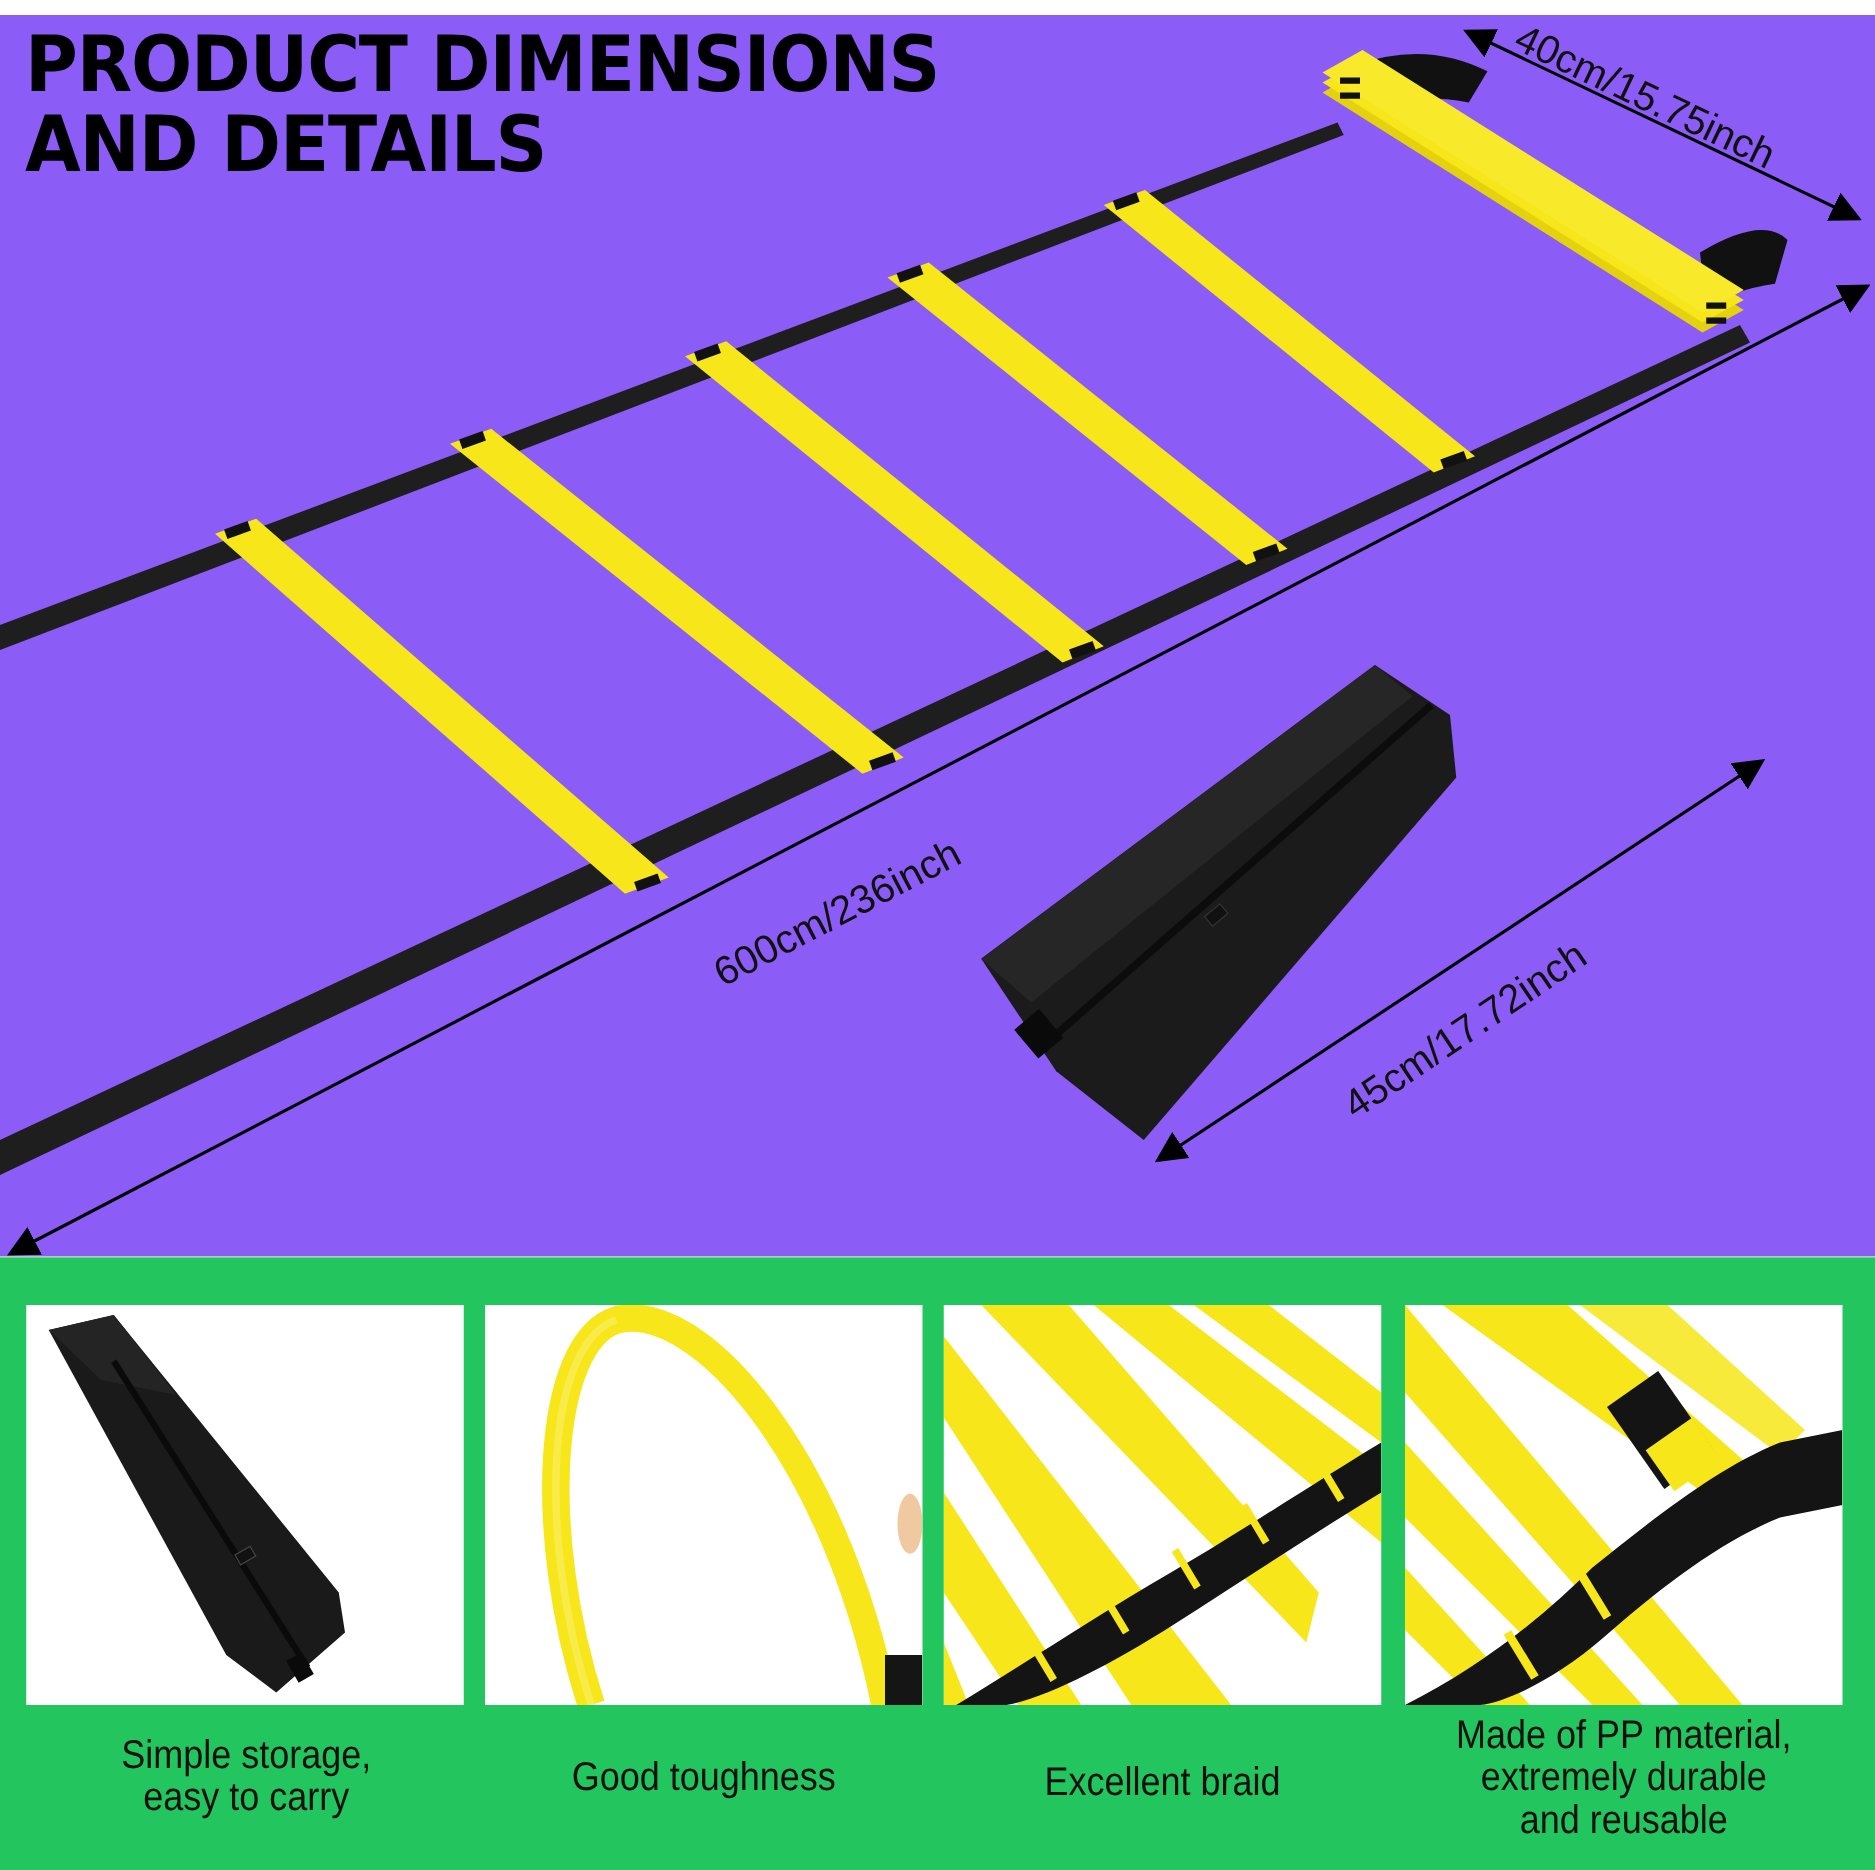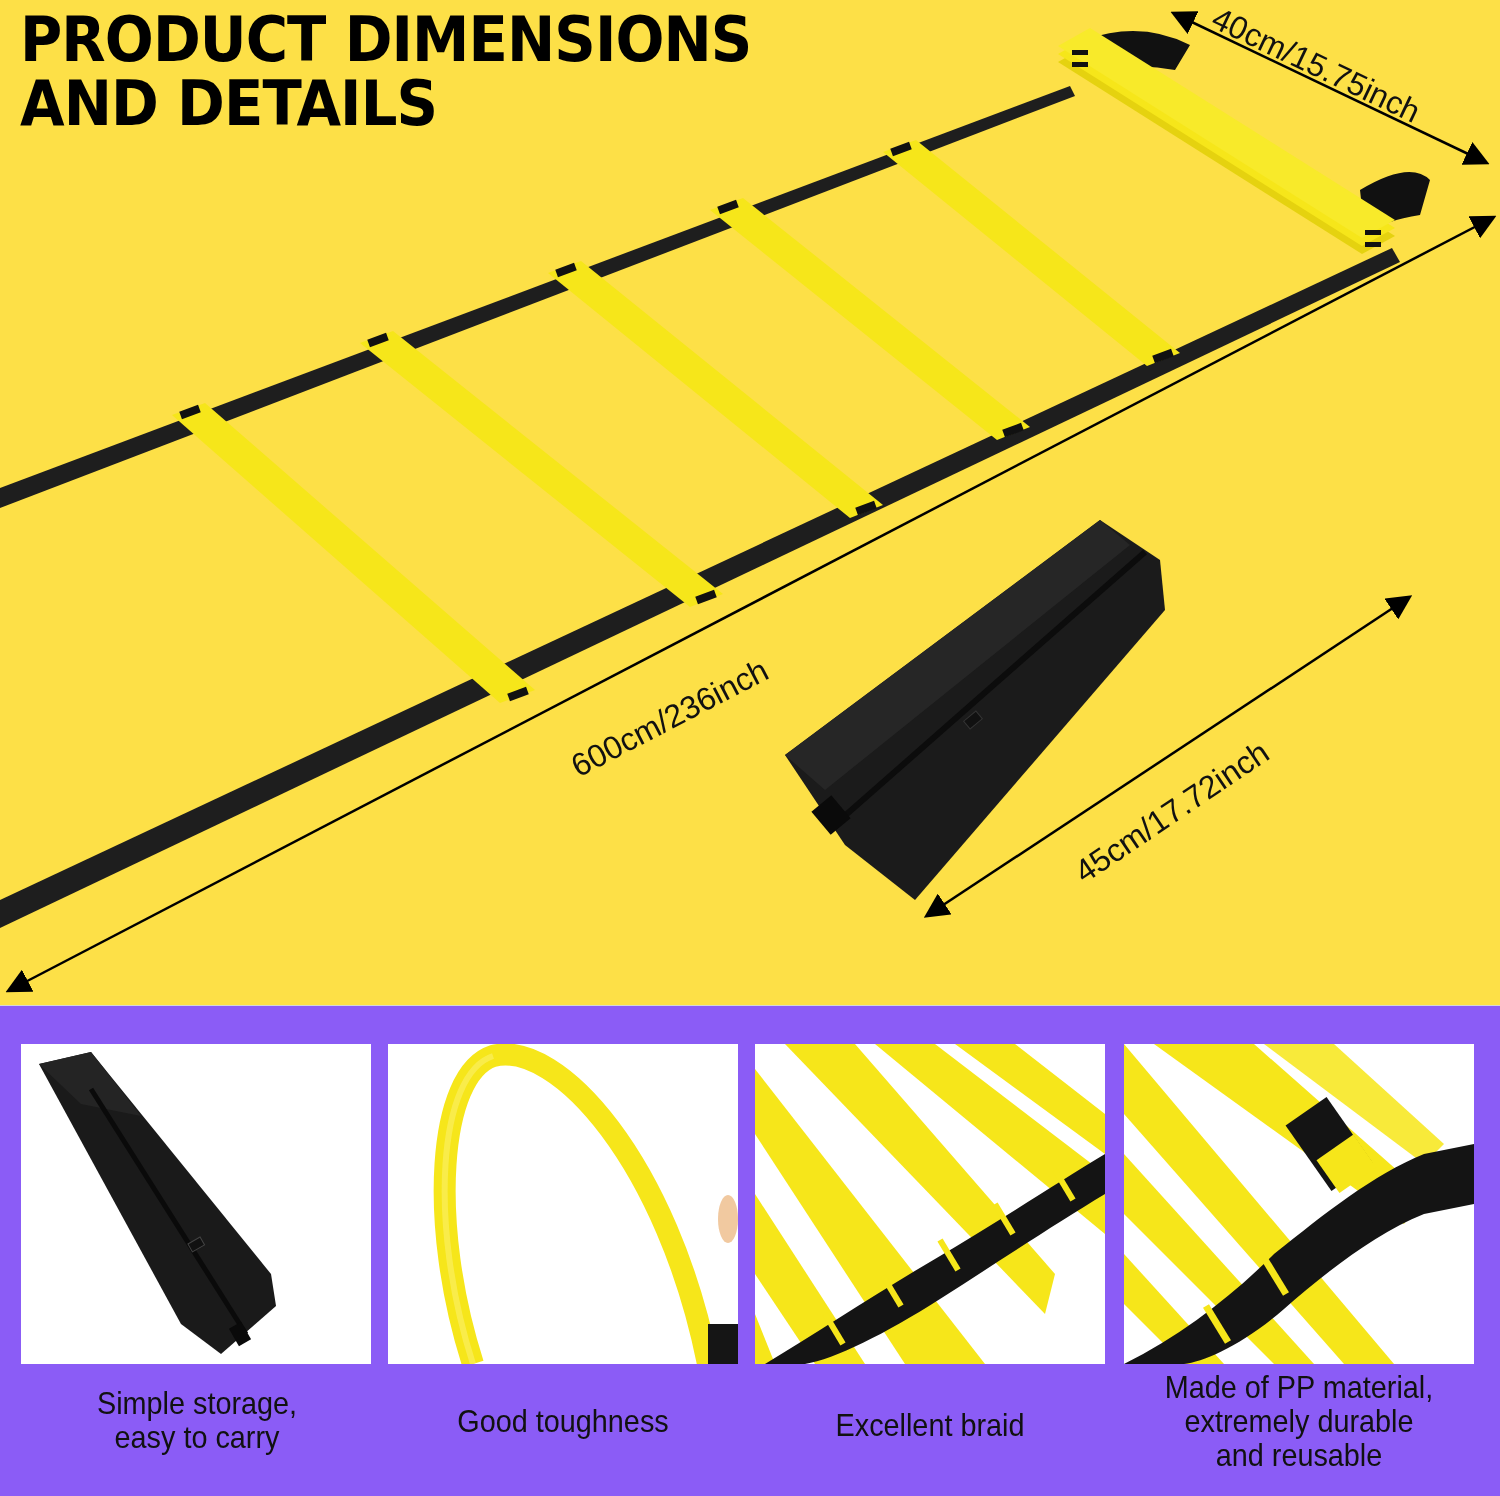--- a/index.html
+++ b/index.html
@@ -1,22 +1,22 @@
 <!DOCTYPE html>
 <html><head>
 <meta charset="utf-8">
 <style>
   html, body { margin: 0; padding: 0; }
   body { width: 1500px; height: 1496px; background: #ffffff; position: relative; overflow: hidden; font-family: "Liberation Sans", sans-serif; }
-  .hero { position: absolute; left: 0; top: 0; width: 1500px; height: 1005px; background: #fde047; }
+  .hero { position: absolute; left: 0; top: 12px; width: 1500px; height: 1005px; background: #8b5cf6; }
   .hero svg { position: absolute; left: 0; top: 0; }
   .title { position: absolute; left: 20px; top: 8px; margin: 0; font-family: "DejaVu Sans", sans-serif; font-weight: 900; font-size: 62px; line-height: 64px; letter-spacing: -1px; color: #000; transform: scaleX(0.93); transform-origin: left top; text-transform: uppercase; }
   .title span { display: block; }
   .dim { position: absolute; font-family: "Liberation Sans", sans-serif; font-size: 32px; color: #111; white-space: nowrap; transform-origin: left top; }
-  .bottom { position: absolute; left: 0; top: 1005px; width: 1500px; height: 491px; background: #8b5cf6; border-top: 1px solid #d6d7d5; }
+  .bottom { position: absolute; left: 0; top: 1005px; width: 1500px; height: 491px; background: #22c55e; border-top: 1px solid #d6d7d5; }
   .panel { position: absolute; top: 38px; width: 350px; height: 320px; background: #fff; overflow: hidden; }
   .panel svg { display: block; }
   .caption { position: absolute; top: 370px; width: 370px; text-align: center; font-family: "Liberation Sans", sans-serif; font-size: 32px; line-height: 34px; color: #111; transform: scaleX(0.9); }
 </style>
 </head>
 <body>
 
 <div class="hero">
   <svg width="1500" height="1005" viewBox="0 0 1500 1005">
     <defs>

